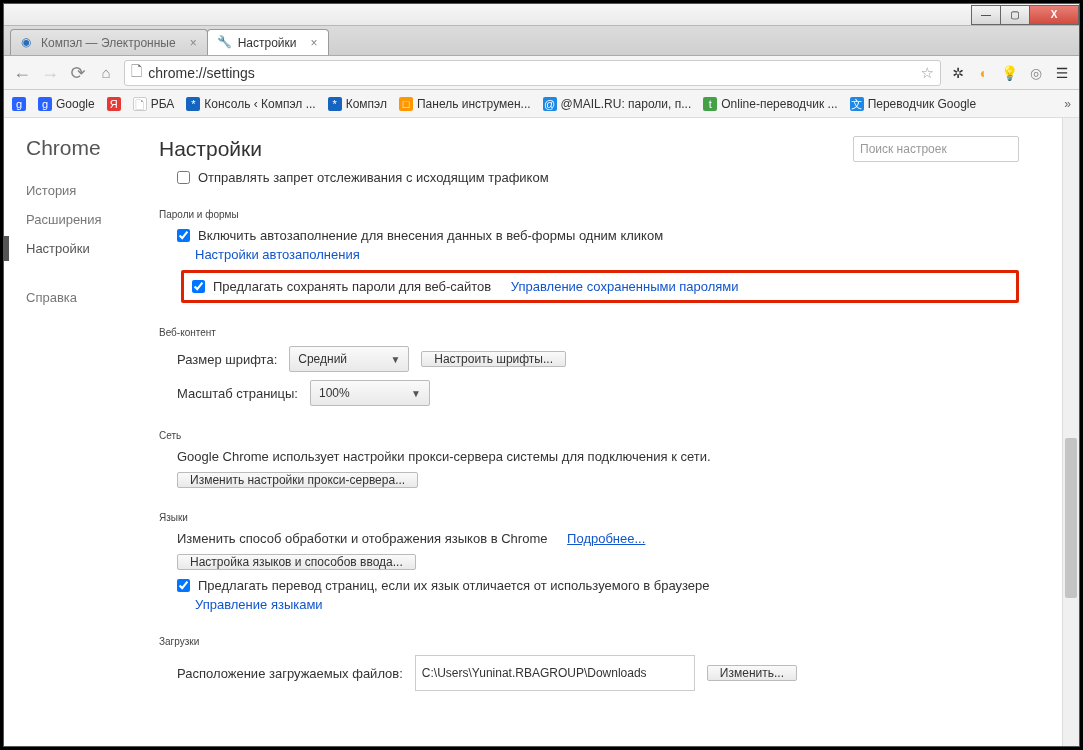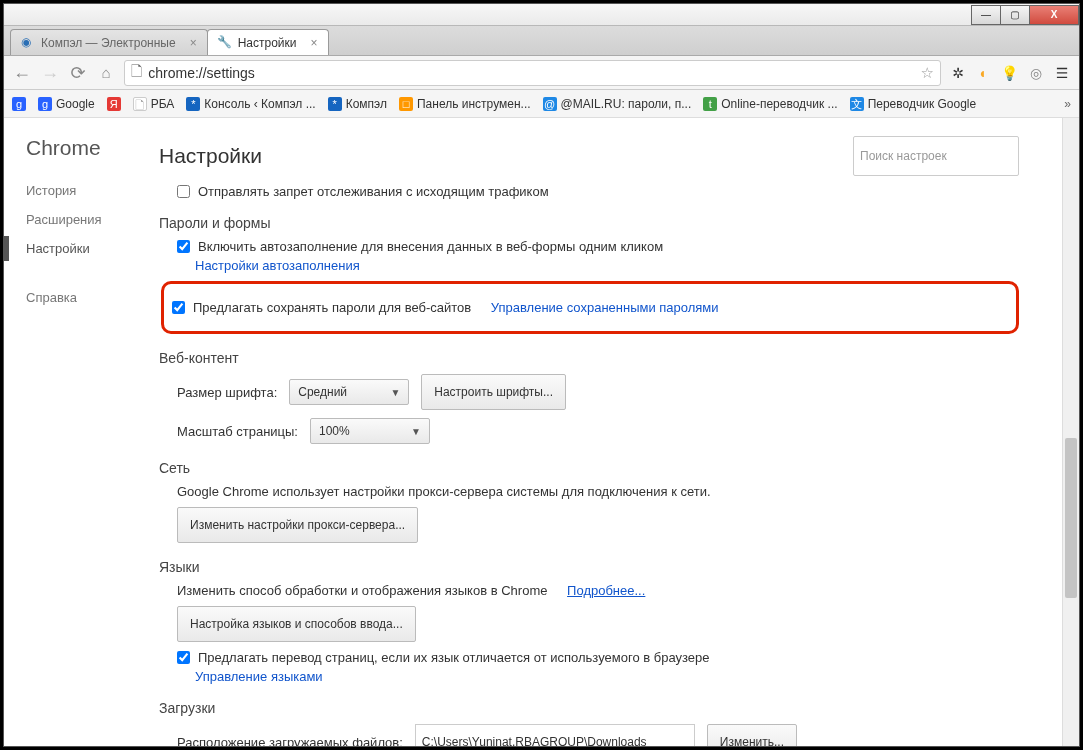--- a/index.html
+++ b/index.html
@@ -33,31 +33,31 @@
 .pagewrap{display:flex}
 .sidenav{width:155px;padding-left:22px}
 .sidetitle{font-size:21px;color:#555;margin-bottom:16px}
 .sideitem{font-size:13px;color:#777;padding:7px 0;cursor:pointer}
 .sideitem.active{color:#555;font-weight:500;position:relative}
 .sideitem.active::before{content:"";position:absolute;left:-22px;top:2px;bottom:2px;width:5px;background:#555}
 .sidegap{height:20px}
 .main{flex:1;padding-right:40px;max-width:900px}
 .mainhead{display:flex;align-items:center;margin-bottom:8px}
 .mainhead h1{font-size:21px;font-weight:normal;color:#333;margin:0}
-.searchbox{margin-left:auto;width:166px;height:40px;border:1px solid #ccc;border-radius:2px;padding:0 6px;color:#999;font-size:12px;display:flex;align-items:center}
+.searchbox{margin-left:auto;width:166px;height:26px;border:1px solid #ccc;border-radius:2px;padding:0 6px;color:#999;font-size:12px;display:flex;align-items:center}
 .setrow{display:flex;align-items:center;gap:8px;margin:4px 0 4px 18px;font-size:13px;color:#333}
 input[type=checkbox]{margin:0}
-.sect{font-size:14px;color:#444;margin:16px 0 8px 0}
+.sect{font-size:10px;color:#444;margin:24px 0 8px 0}
 .link{color:#1155cc;cursor:pointer}
 .link.u{text-decoration:underline}
 .sub{margin-left:36px;margin-top:2px}
-.hl{border:3px solid #e02200;border-radius:10px;padding:16px 8px;margin:8px 0 8px 2px}
+.hl{border:3px solid #e02200;border-radius:2px;padding:6px 8px;margin:8px 0 8px 22px}
 .selectish{display:inline-flex;align-items:center;justify-content:space-between;height:26px;border:1px solid #bbb;background:linear-gradient(#fafafa,#e9e9e9);border-radius:2px;padding:0 8px;font-size:12px;color:#333;min-width:120px}
 .selectish .dd{color:#555;font-size:10px;margin-left:10px}
-.btn{display:inline-flex;align-items:center;height:36px;border:1px solid #bbb;background:linear-gradient(#fafafa,#e9e9e9);border-radius:2px;padding:0 12px;font-size:12px;color:#333}
+.btn{display:inline-flex;align-items:center;height:16px;border:1px solid #bbb;background:linear-gradient(#fafafa,#e9e9e9);border-radius:2px;padding:0 12px;font-size:12px;color:#333}
 .formrow{display:flex;align-items:center;gap:12px;margin:8px 0 8px 18px;font-size:13px}
 .texty{height:36px;border:1px solid #ccc;padding:0 6px;font-size:12px;color:#333;background:#fff;min-width:280px;display:inline-flex;align-items:center}
 </style>
 </head>
 <body>
 
 <div class="frame">
 <div class="window">
 
   <div class="titlebar">

